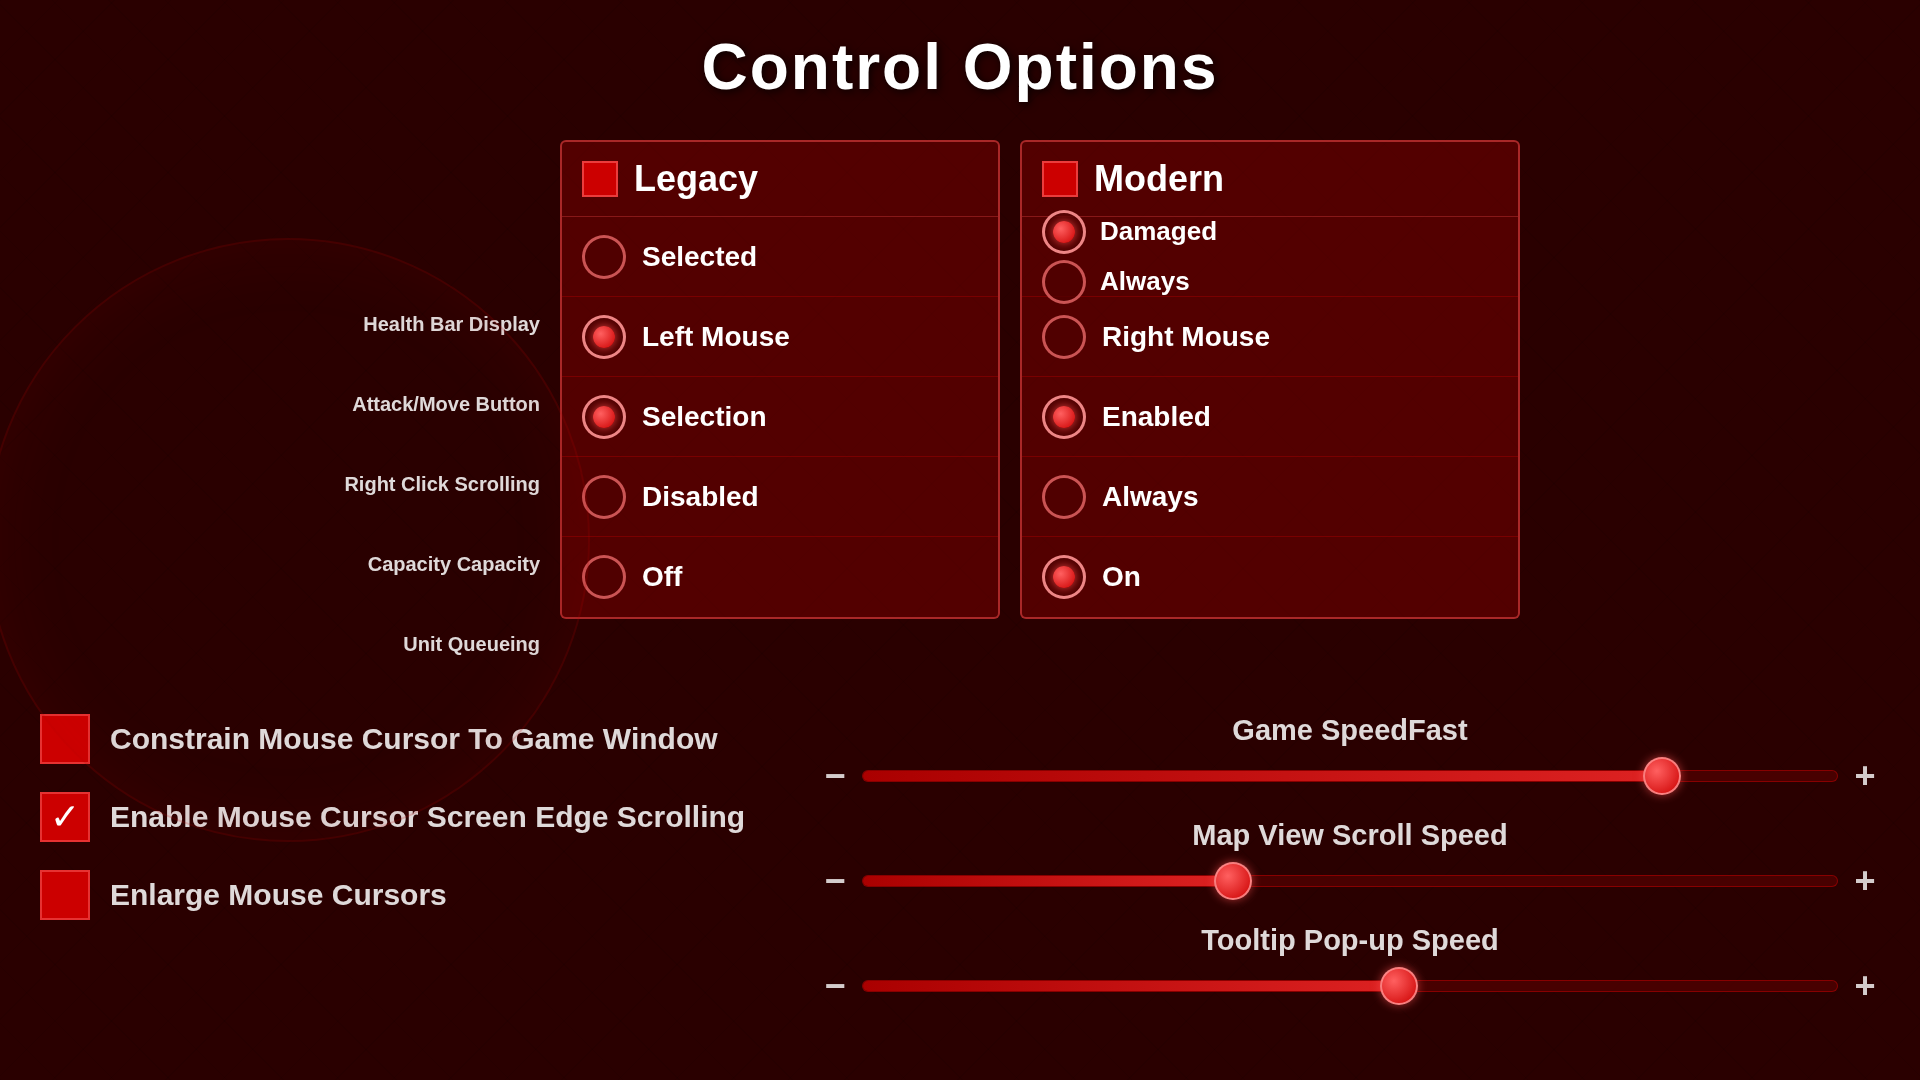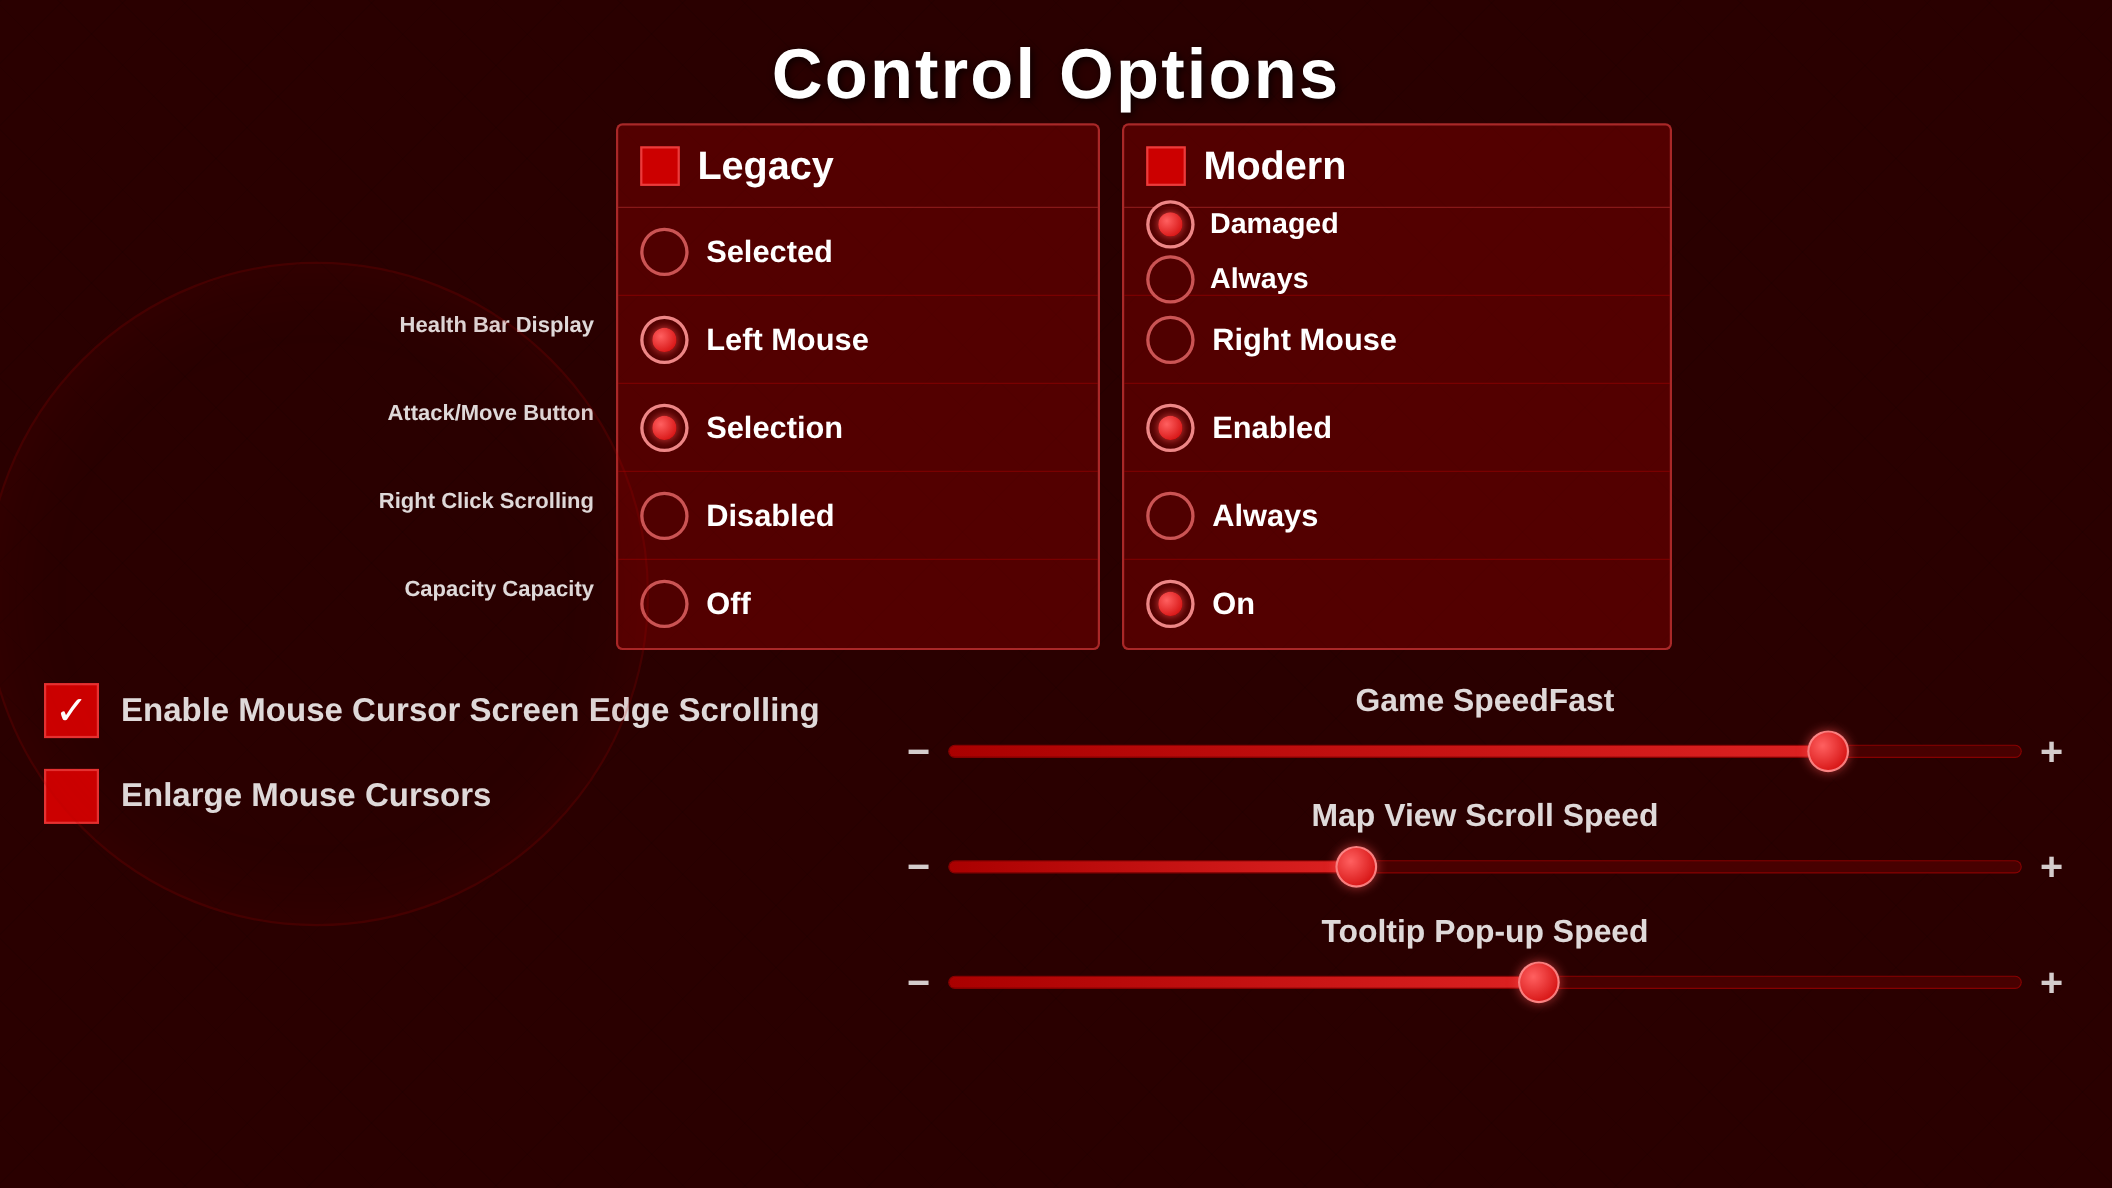--- a/index.html
+++ b/index.html
@@ -30,21 +30,21 @@
       border: 2px solid rgba(180,0,0,0.2);
       box-shadow: inset 0 0 80px rgba(180,0,0,0.1);
     }
 
     .page-title {
       text-align: center;
       font-size: 64px;
       font-weight: bold;
       color: white;
       text-shadow: 2px 2px 8px rgba(0,0,0,0.8);
-      padding: 30px 0 8px 0;
+      padding: 30px 0 36px 0;
       letter-spacing: 2px;
     }
 
     .main-content {
       display: flex;
       padding: 0 40px;
       gap: 0;
       align-items: flex-start;
     }
 
@@ -300,20 +300,23 @@
     </div>
     <div class="label-row">
       <span class="row-label">Attack/Move Button</span>
     </div>
     <div class="label-row">
       <span class="row-label">Right Click Scrolling</span>
     </div>
     <div class="label-row">
       <span class="row-label">Capacity Capacity</span>
     </div>
+    <div class="label-row">
+      <span class="row-label">Unit Queueing</span>
+    </div>
   </div>
 
   <div class="legacy-panel">
     <div class="panel-header">
       <div class="panel-header-icon"></div>
       <span>Legacy</span>
     </div>
 
     <div class="panel-row">
       <div class="radio-btn"></div>
@@ -378,20 +381,24 @@
       <span class="panel-row-label">On</span>
     </div>
   </div>
 
 </div>
 
 <div class="bottom-section">
 
   <div class="checkboxes-section">
 
+    <div class="checkbox-row">
+      <div class="checkbox-box"></div>
+      <span class="checkbox-label">Constrain Mouse Cursor To Game Window</span>
+    </div>
 
     <div class="checkbox-row">
       <div class="checkbox-box" style="font-size: 36px; color: white;">✓</div>
       <span class="checkbox-label">Enable Mouse Cursor Screen Edge Scrolling</span>
     </div>
 
     <div class="checkbox-row">
       <div class="checkbox-box"></div>
       <span class="checkbox-label">Enlarge Mouse Cursors</span>
     </div>

